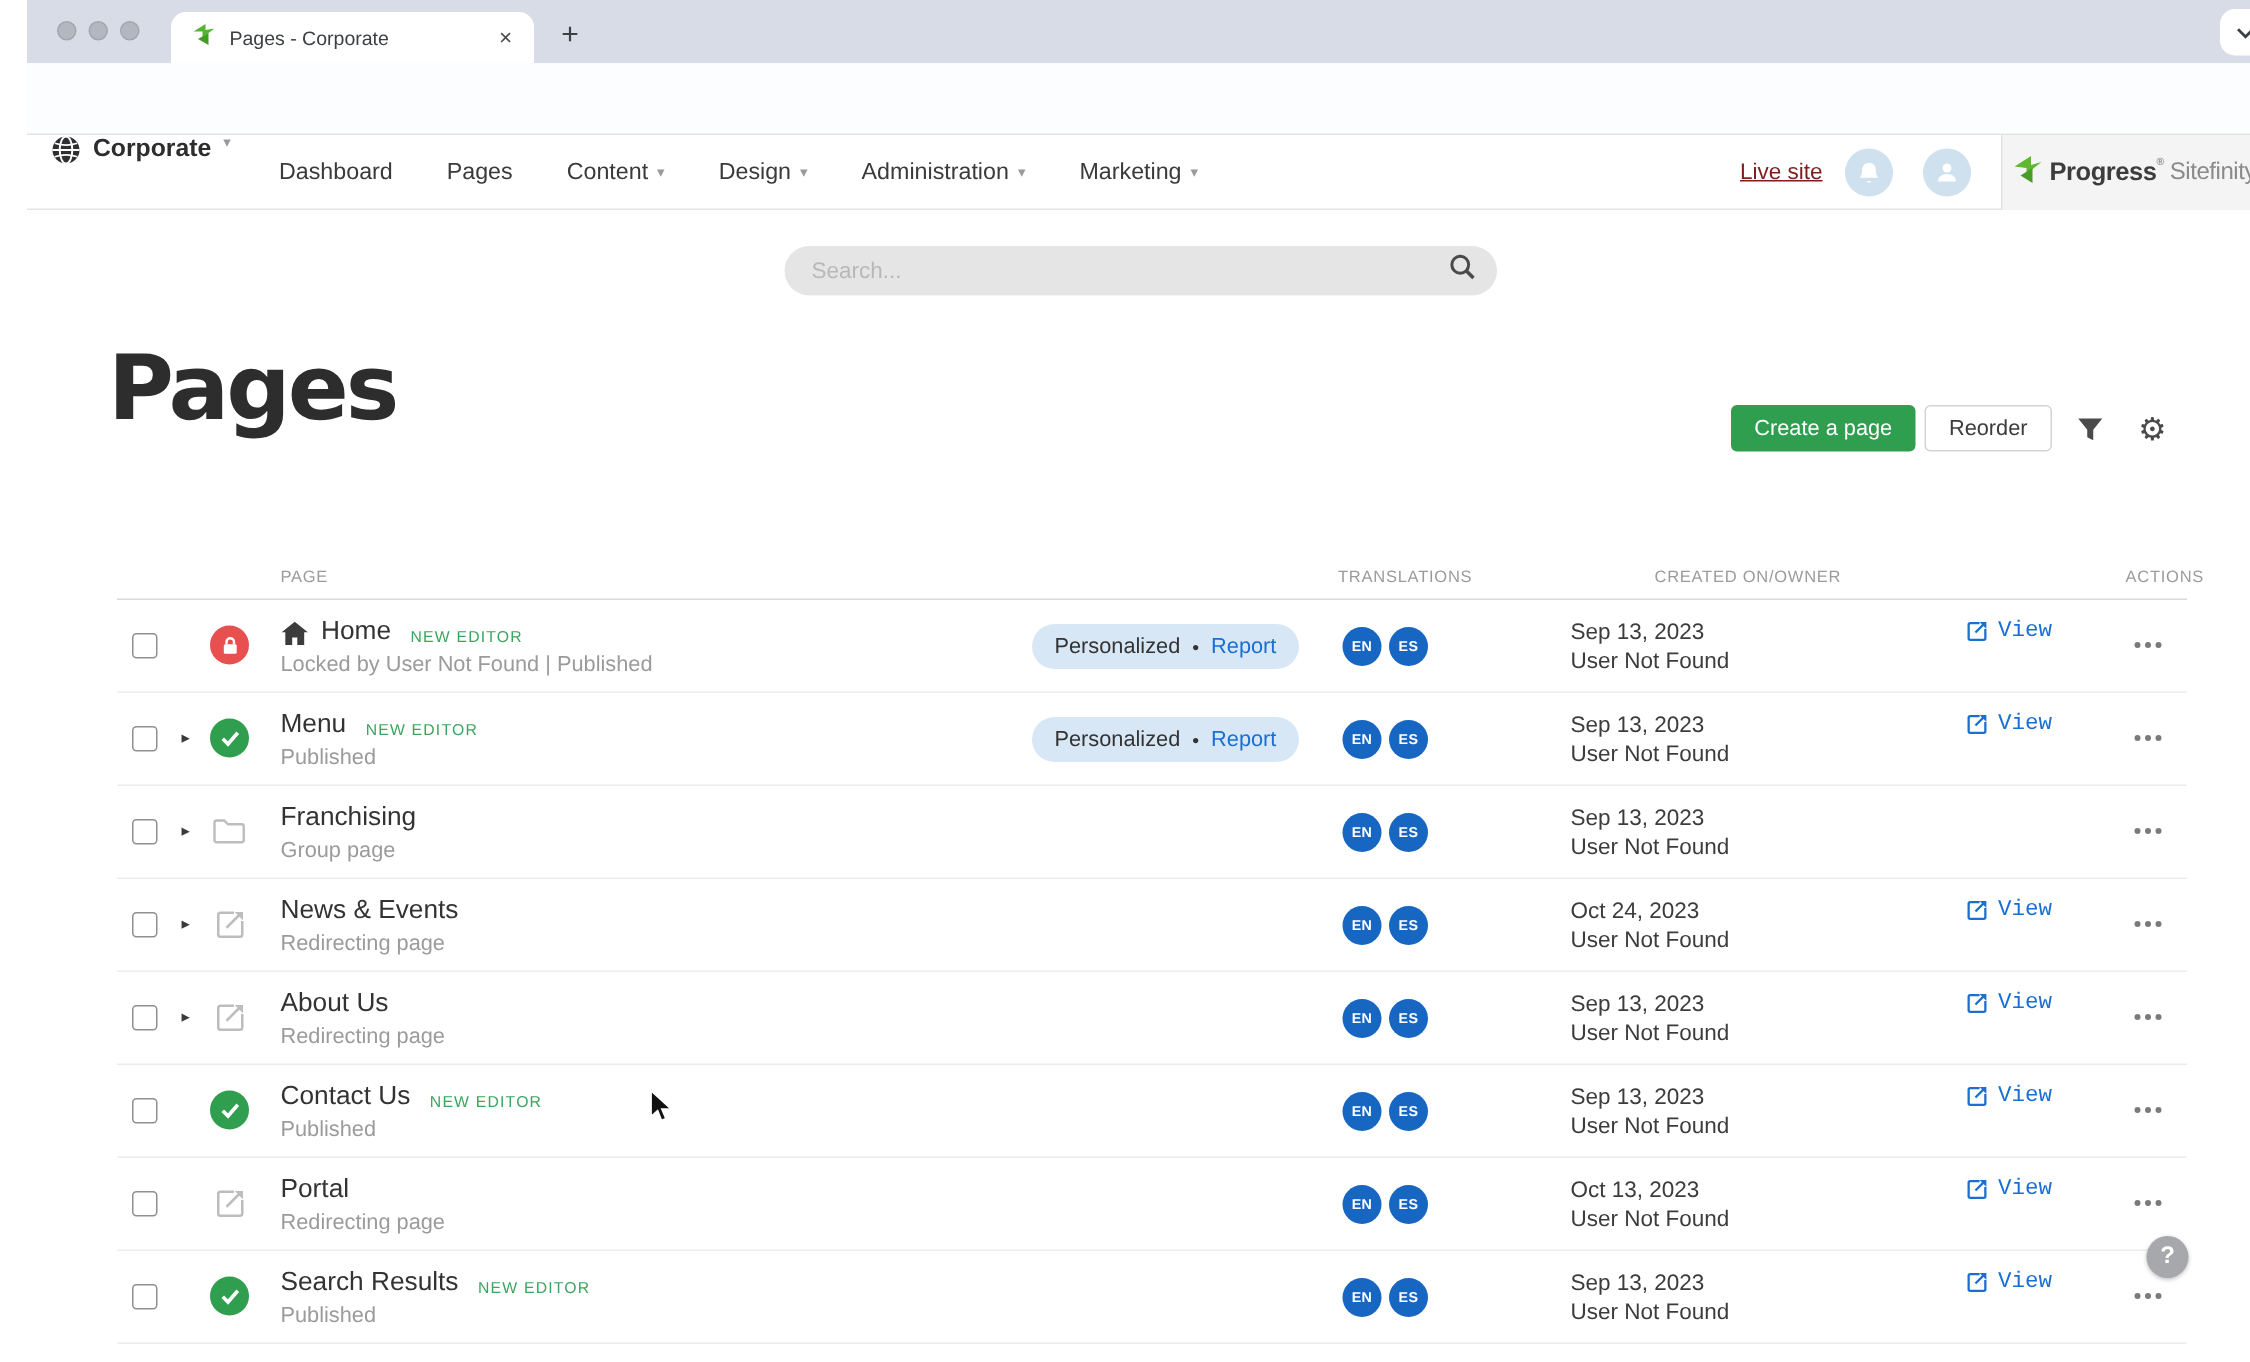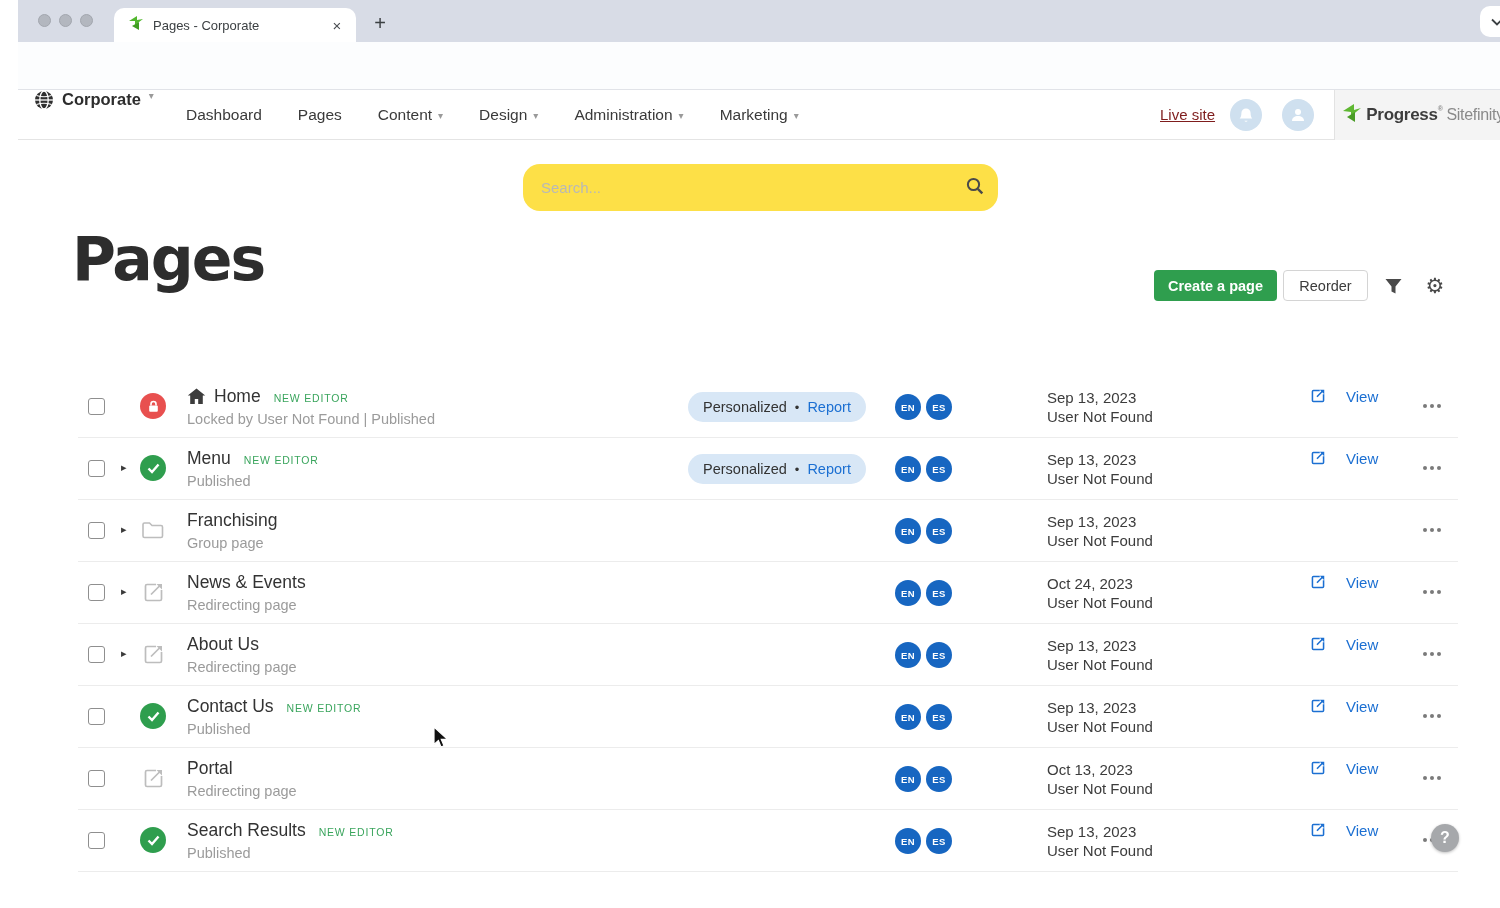--- a/index.html
+++ b/index.html
@@ -39,57 +39,57 @@
   .nav-item { font-size:15.5px; color:#3a3a3a; display:flex; align-items:center; gap:6px; cursor:default; }
   .live-site { position:absolute; left:1142px; top:16px; font-size:15px; color:#7f1d1d; text-decoration:underline; }
   .nav-circle { position:absolute; top:9px; width:32px; height:32px; border-radius:50%; background:#cfe0ef; display:flex; align-items:center; justify-content:center; }
   .nav-circle.bell { left:1212px; } .nav-circle.person { left:1264px; }
   .brandbox { position:absolute; left:1316px; top:0; width:184px; height:50px; background:#f4f4f4; border-left:1px solid #e2e2e2; display:flex; align-items:center; justify-content:center; gap:4px; }
   .brand-progress { font-size:17px; font-weight:bold; color:#3d3d3d; letter-spacing:-0.3px; }
   .brand-sitefinity { font-size:16px; color:#8a8a8a; letter-spacing:-0.3px; }
   .brand-sup { font-size:7px; color:#8a8a8a; vertical-align:top; }
 
   
-  .searchbar { position:absolute; left:505px; top:164px; width:475px; height:47px; background:#fde047; border-radius:17px; display:flex; align-items:center; padding:0 14px 0 18px; }
+  .searchbar { position:absolute; left:505px; top:164px; width:475px; height:33px; background:#e5e5e5; border-radius:17px; display:flex; align-items:center; padding:0 14px 0 18px; }
   .searchbar input { flex:1; border:none; background:transparent; outline:none; font-size:15px; color:#6d6d6d; font-family:"Liberation Sans", sans-serif; }
   .searchbar input::placeholder { color:#b8b8b8; }
 
   .page-title { position:absolute; left:54px; top:224px; font-size:60px; font-weight:800; color:#2d2d2d; letter-spacing:-2px; font-family:"DejaVu Sans", sans-serif; }
 
-  .btn-create { position:absolute; left:1136px; top:270px; width:123px; height:31px; background:#2f9e4e; border:none; border-radius:4px; color:#fff; font-size:14.5px; font-family:"Liberation Sans", sans-serif;font-weight:bold; }
+  .btn-create { position:absolute; left:1136px; top:270px; width:123px; height:31px; background:#2f9e4e; border:none; border-radius:4px; color:#fff; font-size:14.5px; font-family:"Liberation Sans", sans-serif; }
   .btn-reorder { position:absolute; left:1265px; top:270px; width:85px; height:31px; background:#fff; border:1px solid #d4d4d4; border-radius:4px; color:#3c3c3c; font-size:14.5px; font-family:"Liberation Sans", sans-serif; }
   .icon-btn { position:absolute; top:274px; width:24px; height:24px; display:flex; align-items:center; justify-content:center; }
   .icon-btn.filter { left:1363px; } .icon-btn.settings { left:1405px; }
   .gear-glyph { font-family:"DejaVu Sans", sans-serif; font-size:21px; color:#4a4a4a; line-height:1; }
 
   
   .table { position:absolute; left:60px; top:376px; width:1380px; }
   .thead { position:relative; height:24px; border-bottom:1px solid #dadada; font-size:11px; color:#9b9b9b; letter-spacing:0.5px; }
   .thead span { position:absolute; top:3px; }
   .th-page { left:109px; } .th-trans { left:814px; } .th-created { left:1025px; } .th-actions { left:1339px; }
 
   .trow { position:relative; height:62px; border-bottom:1px solid #ececec; }
   .cb { position:absolute; left:10px; top:22px; width:17px; height:17px; border:1.6px solid #8f8f8f; border-radius:3px; background:#fff; }
   .expander { position:absolute; left:43px; top:23px; font-size:11px; color:#3a3a3a; font-family:"DejaVu Sans", sans-serif; }
   .status { position:absolute; left:62px; top:17px; width:26px; height:26px; display:flex; align-items:center; justify-content:center; border-radius:50%; }
   .st-locked { background:#e8504f; } .st-published { background:#2f9e4e; }
   .st-folder, .st-redirect { background:transparent; }
   .titleblock { position:absolute; left:109px; top:10px; }
-  .titleline { display:flex; align-items:center; gap:8px; }
+  .titleline { display:flex; align-items:flex-end; gap:8px; }
   .home-ic { display:flex; }
   .row-title { font-size:17.5px; color:#333; text-decoration:none; }
   .new-editor { font-size:10.5px; color:#3aa55d; letter-spacing:0.8px; margin-left:5px; padding-top:3px; }
   .row-sub { font-size:14.5px; color:#9b9b9b; margin-top:4px; }
   .pers-badge { position:absolute; left:610px; top:16px; height:30px; background:#d8e7f6; border-radius:15px; display:flex; align-items:center; padding:0 15px; font-size:14.5px; }
   .pers-label { color:#333; } .pers-dot { color:#333; margin:0 8px; font-size:13px; }
   .pers-report { color:#1b6fd2; text-decoration:none;text-align:right; }
   .langs { position:absolute; left:817px; top:18px; display:flex; gap:5px; }
   .lang { width:26px; height:26px; border-radius:50%; background:#1766c1; color:#fff; font-size:9.5px; font-weight:bold; display:flex; align-items:center; justify-content:center; letter-spacing:0.3px; }
   .created { position:absolute; left:969px; top:12px; font-size:15px; color:#3c3c3c; line-height:19px; }
-  .view-link { position:absolute; left:1232px; top:12px; display:flex; align-items:flex-start; gap:20px; font-size:15px; color:#1b6fd2; text-decoration:none; }
+  .view-link { position:absolute; left:1232px; top:12px; display:flex; align-items:flex-end; gap:6px; font-size:15px; color:#1b6fd2; text-decoration:none;font-family:Liberation Mono, monospace; }
   .dots { position:absolute; left:1345px; top:28px; display:flex; gap:3px; }
   .dots i { width:4px; height:4px; border-radius:50%; background:#7a7a7a; }
 
   
   .scroll-thumb { position:absolute; right:2px; top:147px; width:9px; height:433px; background:#b7b9bc; border-radius:2px; }
   .help-fab { position:absolute; left:1413px; top:824px; width:28px; height:28px; border-radius:50%; background:#a6a8ab; color:#fff; font-size:16px; font-weight:bold; display:flex; align-items:center; justify-content:center; box-shadow:0 1px 3px rgba(0,0,0,0.25); }
   .cursor { position:absolute; left:415px; top:726px; }
 </style>
 </head>
 <body>
@@ -237,20 +237,26 @@
   <span class="icon-btn filter">
     <svg width="17" height="17" viewBox="0 0 17 17">
         <path d="M0.5 1h16L10.5 8.5v7l-4-2v-5z" fill="#4a4a4a"></path>
       </svg>
   </span>
   <span class="icon-btn settings">
     <span class="gear-glyph">⚙</span>
   </span>
 
   <div class="table">
+    <div class="thead">
+      <span class="th-page">PAGE</span>
+      <span class="th-trans">TRANSLATIONS</span>
+      <span class="th-created">CREATED ON/OWNER</span>
+      <span class="th-actions">ACTIONS</span>
+    </div>
     <div id="rows">
     <div class="trow">
       <span class="cb"></span>
 
       <span class="status st-locked">
         <svg width="13" height="13" viewBox="0 0 13 13">
               <rect x="2.2" y="5.5" width="8.6" height="6.3" rx="1" fill="#fff"></rect>
               <path d="M4 5.5V4a2.5 2.5 0 0 1 5 0v1.5" fill="none" stroke="#fff" stroke-width="1.6"></path>
             </svg>
       </span>

